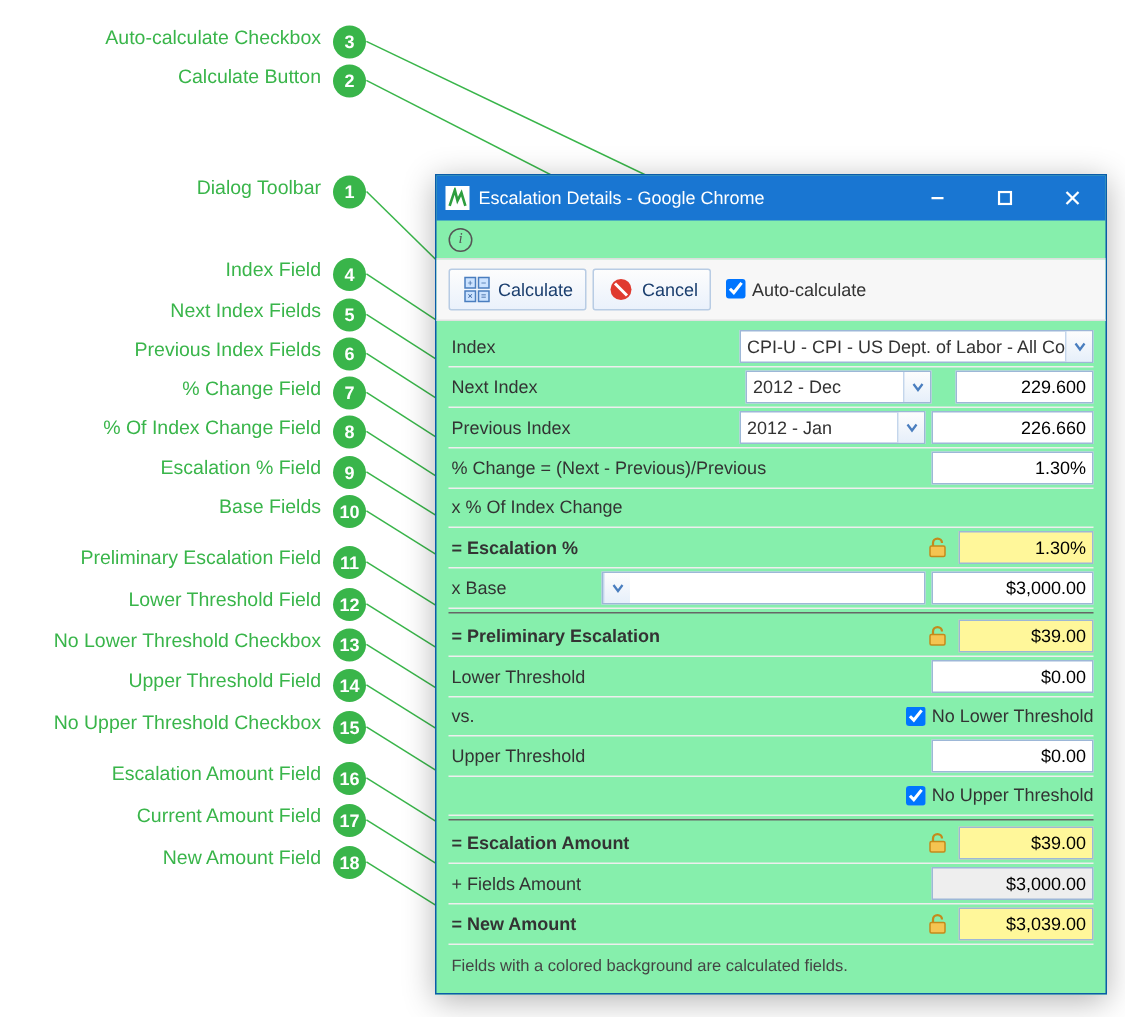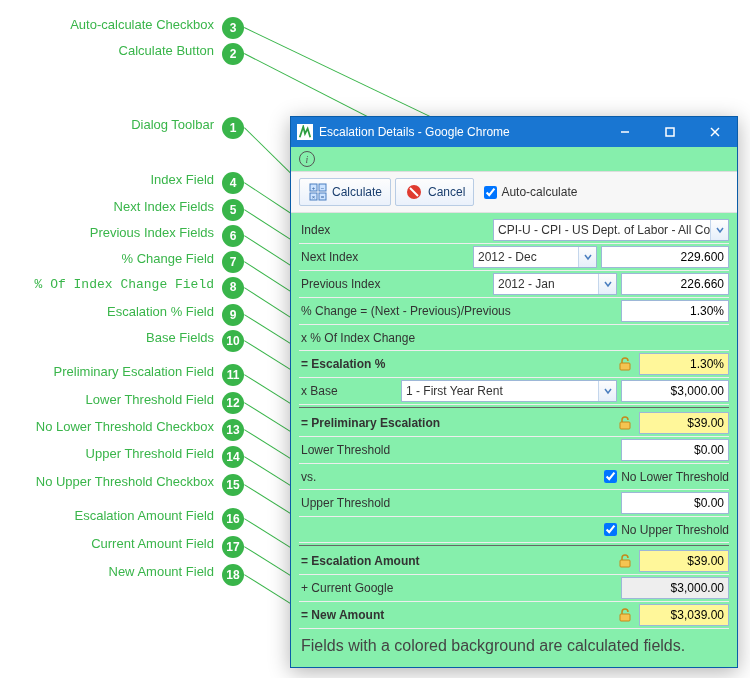--- a/index.html
+++ b/index.html
@@ -37,21 +37,21 @@
   .bold { font-weight: bold; }
   .vals { display: flex; align-items: center; gap: 4px; }
   .input { border: 1px solid #9db7d7; height: 22px; padding: 0 4px; font-size: 12px; text-align: right; background: #fff; }
   .select { display: inline-flex; align-items: center; border: 1px solid #9db7d7; height: 22px; background: #fff; }
   .select .val { flex: 1; padding: 0 4px; font-size: 12px; overflow: hidden; white-space: nowrap; }
   .select .caret { width: 18px; height: 100%; border-left: 1px solid #c4d6ec; display: flex; align-items: center; justify-content: center; background: linear-gradient(#fdfdfd,#e6effa); }
   .caret svg { width:8px; height:8px; }
   .calc { background: #fff79a !important; }
   .ro { background: #eee !important; }
   .lock { width: 16px; height: 16px; display:inline-flex; align-items:center; justify-content:center; margin-right:2px; }
-  .note { font-size: 16px; color: #444; padding: 8px 2px 4px 2px; }
+  .note { font-size: 11px; color: #444; padding: 8px 2px 4px 2px; }
 </style>
 </head>
 <body>
 
 <div class="callouts" id="callouts">
     <div class="callout" style="top: 117px; left: 0px; width: 244px;">
       <span class="txt">Dialog Toolbar</span>
       <span class="dot">1</span>
     </div>
     <div class="callout" style="top: 43px; left: 0px; width: 244px;">
@@ -71,21 +71,21 @@
       <span class="dot">5</span>
     </div>
     <div class="callout" style="top: 225px; left: 0px; width: 244px;">
       <span class="txt">Previous Index Fields</span>
       <span class="dot">6</span>
     </div>
     <div class="callout" style="top: 251px; left: 0px; width: 244px;">
       <span class="txt">% Change Field</span>
       <span class="dot">7</span>
     </div>
-    <div class="callout" style="top: 277px; left: 0px; width: 244px; font-family: Liberation Mono, monospace;">
+    <div class="callout" style="top: 277px; left: 0px; width: 244px;">
       <span class="txt">% Of Index Change Field</span>
       <span class="dot">8</span>
     </div>
     <div class="callout" style="top: 304px; left: 0px; width: 244px;">
       <span class="txt">Escalation % Field</span>
       <span class="dot">9</span>
     </div>
     <div class="callout" style="top: 330px; left: 0px; width: 244px;">
       <span class="txt">Base Fields</span>
       <span class="dot">10</span>
@@ -228,21 +228,21 @@
       <div class="lab">Next Index</div>
       <div class="vals">
         <div class="select" style="width:124px">
           <span class="val">2012 - Dec</span>
           <span class="caret">
               <svg viewBox="0 0 8 8">
                 <path d="M1 2 L4 6 L7 2" fill="none" stroke="#4a7ebf" stroke-width="1.5"></path>
               </svg>
             </span>
         </div>
-        <input class="input" style="width: 128px;" value="229.600">
+        <input class="input" style="width: 92px; margin-left: 12px;" value="229.600">
       </div>
     </div>
 
     <div class="row">
       <div class="lab">Previous Index</div>
       <div class="vals">
         <div class="select" style="width:124px">
           <span class="val">2012 - Jan</span>
           <span class="caret">
               <svg viewBox="0 0 8 8">
@@ -275,21 +275,20 @@
             </svg>
           </span>
         <input class="input calc" style="width: 90px;" value="1.30%">
       </div>
     </div>
 
     <div class="row">
       <div class="lab">x Base</div>
       <div class="vals">
         <div class="select" style="width:216px">
-          <span class="val">1 - First Year Rent</span>
           <span class="caret">
               <svg viewBox="0 0 8 8">
                 <path d="M1 2 L4 6 L7 2" fill="none" stroke="#4a7ebf" stroke-width="1.5"></path>
               </svg>
             </span>
         </div>
         <input class="input" style="width: 108px;" value="$3,000.00">
       </div>
     </div>
 
@@ -351,21 +350,21 @@
             <svg viewBox="0 0 16 16">
               <rect x="3" y="7" width="10" height="7" rx="1" fill="#f5c451" stroke="#c48a1b"></rect>
               <path d="M5 7 V5 a3 3 0 0 1 6 0" fill="none" stroke="#c48a1b" stroke-width="1.5"></path>
             </svg>
           </span>
         <input class="input calc" style="width: 90px;" value="$39.00">
       </div>
     </div>
 
     <div class="row">
-      <div class="lab">+ Current Google</div>
+      <div class="lab">+ Fields Amount</div>
       <div class="vals">
         <input class="input ro" style="width: 108px;" readonly="" value="$3,000.00">
       </div>
     </div>
 
     <div class="row">
       <div class="lab bold">= New Amount</div>
       <div class="vals">
         <span class="lock">
             <svg viewBox="0 0 16 16">

